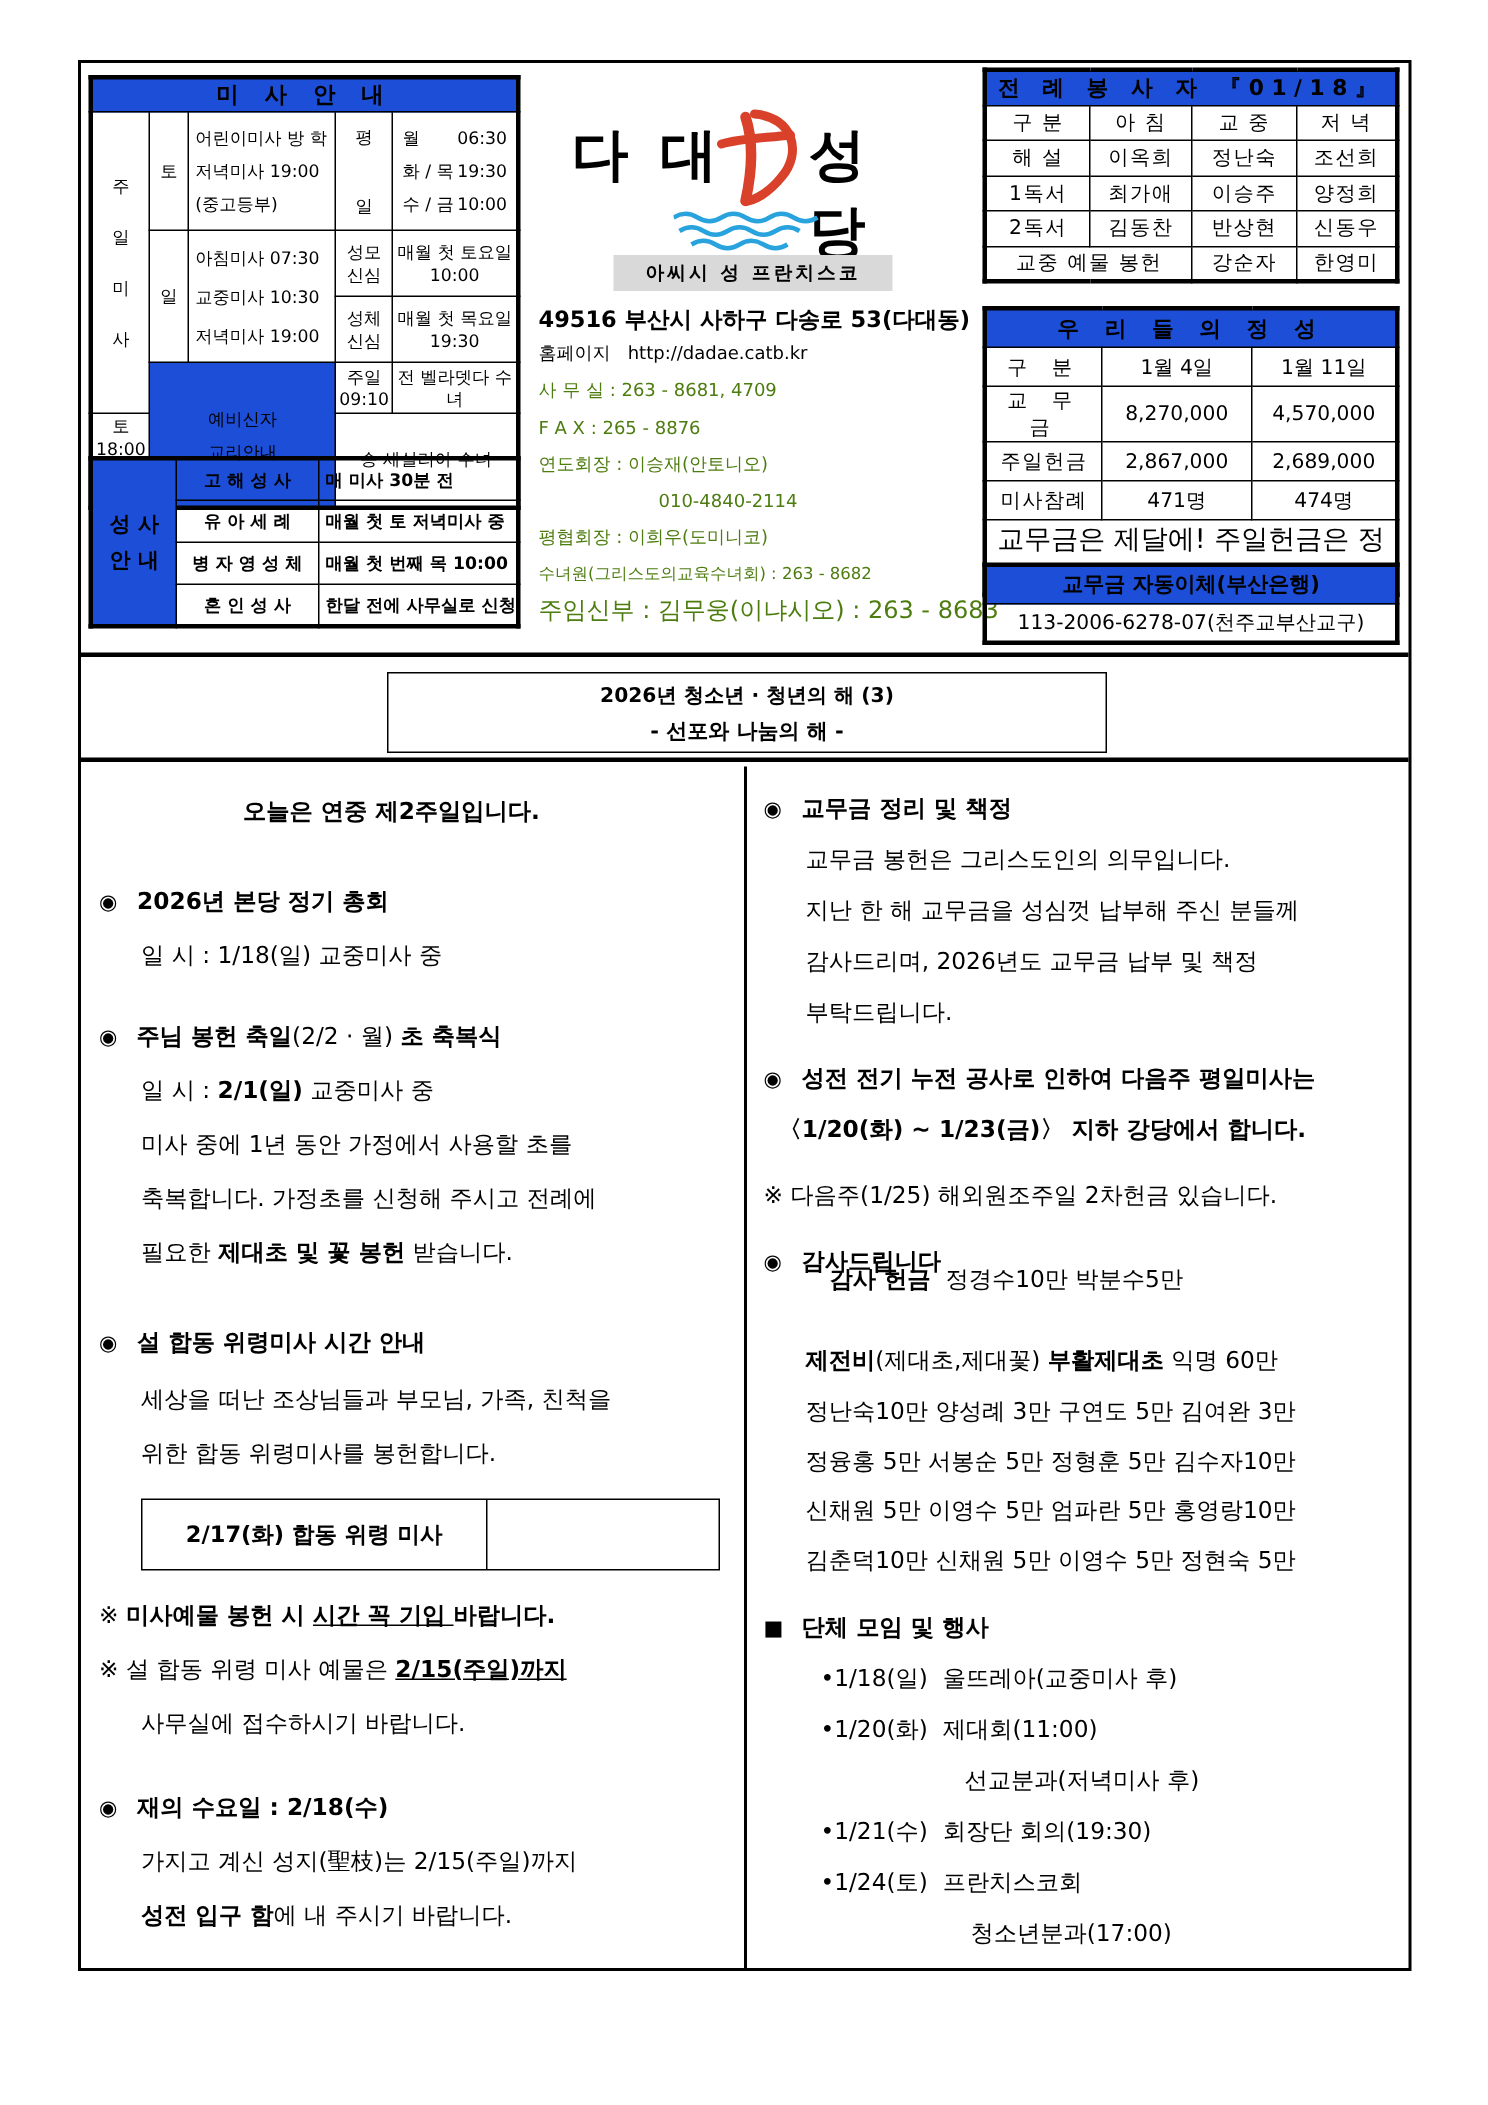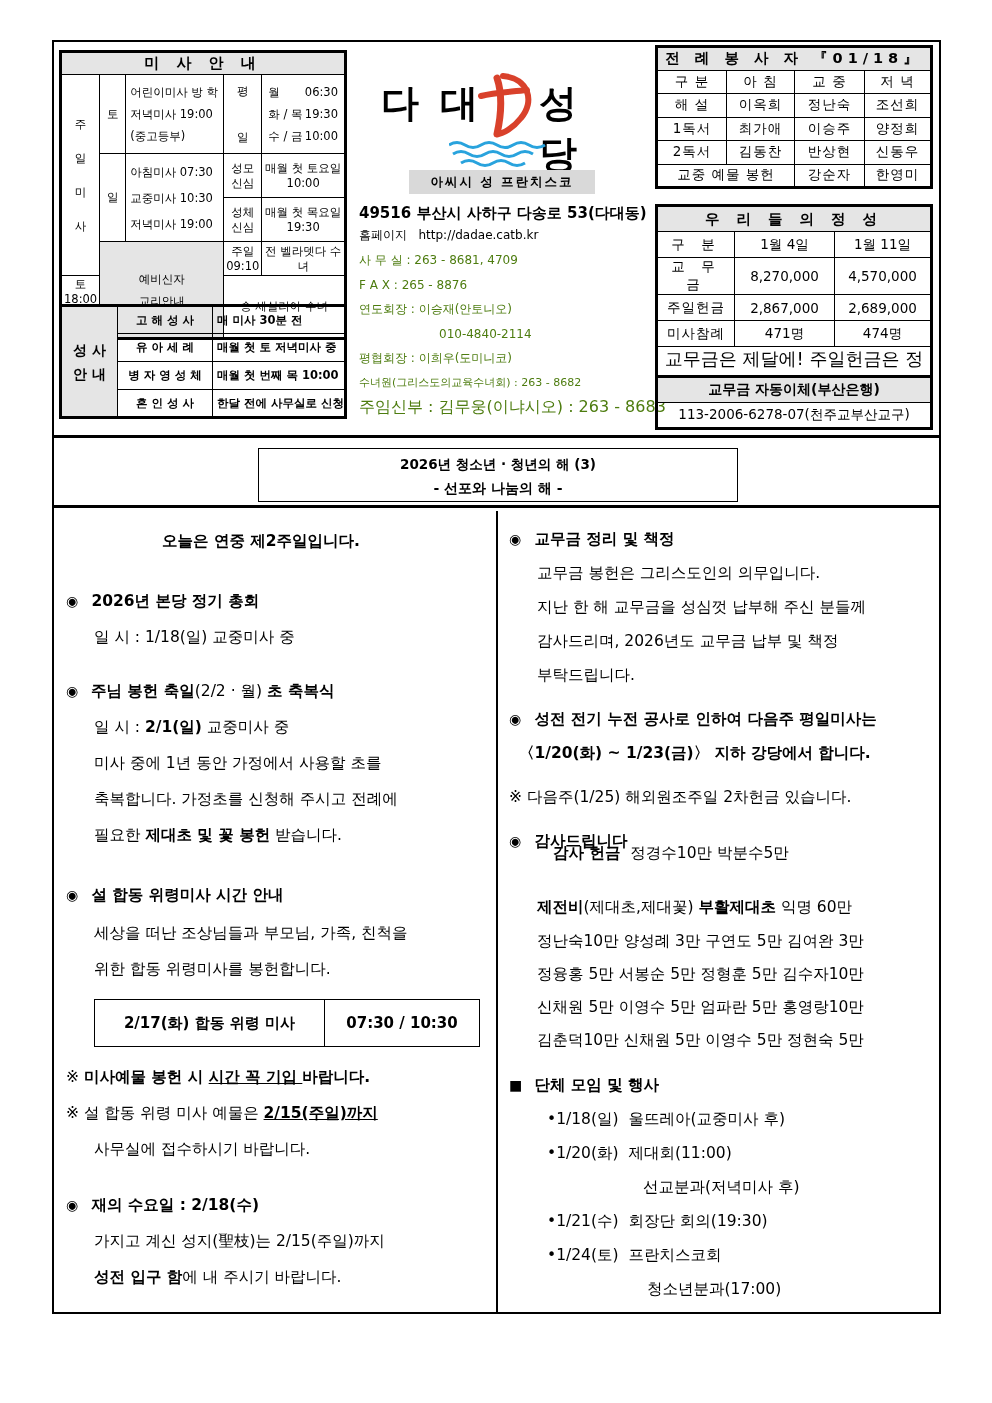--- a/index.html
+++ b/index.html
@@ -13,21 +13,21 @@
     border: 2px solid #000;
   }
   .hdr { position: absolute; left: 0; top: 0; width: 885px; height: 396px; border-bottom: 3px solid #000; }
   .theme-band { position: absolute; left: 0; top: 396px; width: 885px; height: 70px; border-bottom: 3px solid #000; }
   .body-area { position: absolute; left: 0; top: 469px; width: 740px; height: 801px; padding-left: 48px; }
   .vdiv { position: absolute; left: 442px; top: 0; width: 2px; height: 801px; background: #000; }
 
   table { border-collapse: collapse; }
   td, th { border: 1px solid #000; text-align: center; vertical-align: middle; font-weight: normal; }
   .tbl-outer { border: 3px solid #000; }
-  .gray { background: #e5e5e5; }
+  .gray { background: #1d4ed8; }
   .bold { font-weight: bold; }
 
   
   .mass { position: absolute; left: 5px; top: 8px; width: 288px; font-size: 11.5px; }
   .mass td { padding: 1px 2px; }
   .mass .title { font-size: 15px; font-weight: bold; letter-spacing: 6px; height: 22px; }
   .lh { line-height: 22px; }
   .left-al { text-align: left; padding-left: 4px !important; }
 
   
@@ -337,21 +337,20 @@
       </div>
 
       <div class="line bold" style="left:0; top:374px;">
         <span class="bullet">◉</span>
         <span>설 합동 위령미사 시간 안내</span>
       </div>
       <div class="line ind" style="top:412px;">세상을 떠난 조상님들과 부모님, 가족, 친척을</div>
       <div class="line ind" style="top:448px;">위한 합동 위령미사를 봉헌합니다.</div>
       <div class="time-box">
         <div style="width:230px; border-right:1px solid #000;">2/17(화)   합동 위령 미사</div>
-        <div style="flex:1;">07:30  /  10:30</div>
       </div>
 
       <div class="line" style="left:0; top:556px;">
         <span>※</span>
         <span class="bold">미사예물 봉헌 시 </span><span class="bold u">시간 꼭 기입 </span><span class="bold">바랍니다.</span>
       </div>
       <div class="line" style="left:0; top:592px;">
         <span>※</span>
         <span>설 합동 위령 미사 예물은 </span><span class="bold u">2/15(주일)까지</span>
       </div>

